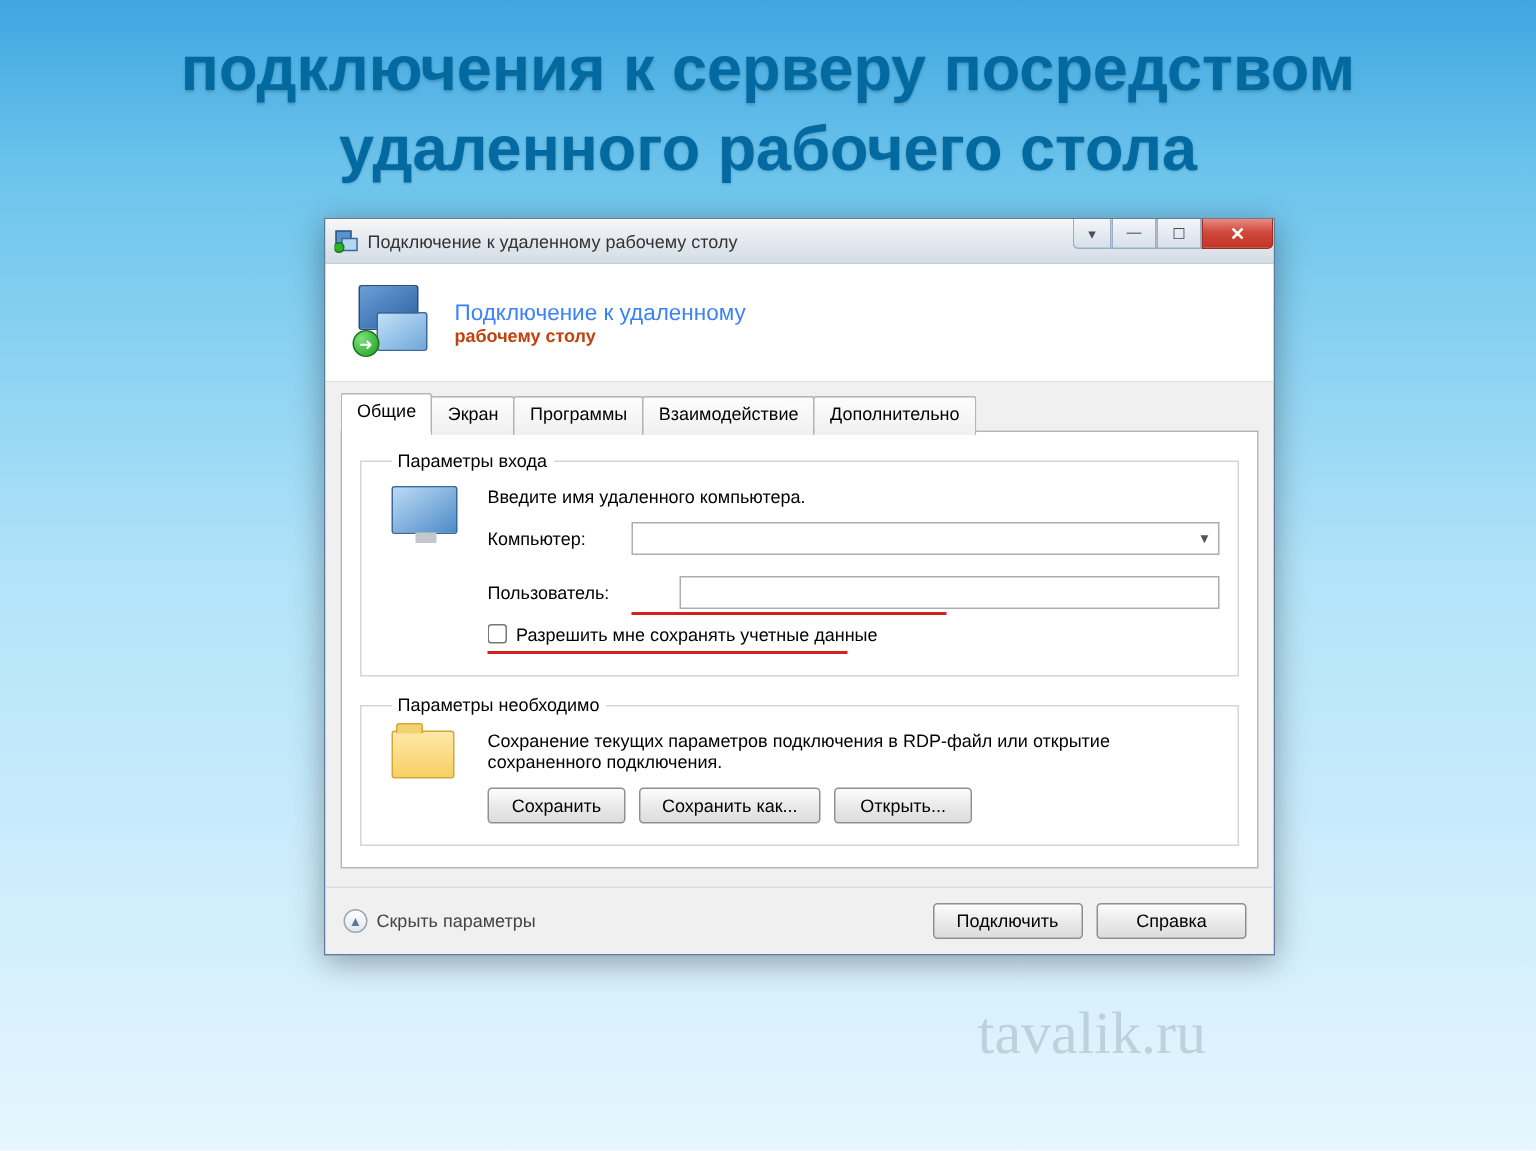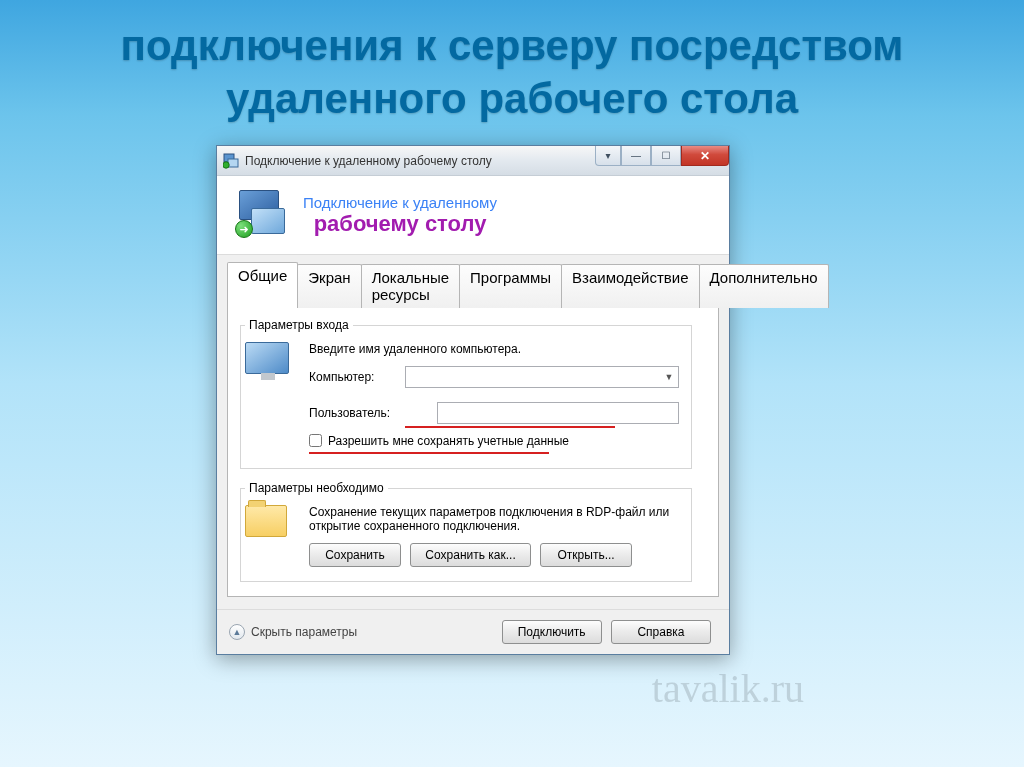--- a/index.html
+++ b/index.html
@@ -18,21 +18,21 @@
     color: #0369a1;
     font-weight: 700;
     padding: 20px 40px 10px;
     text-shadow: 0 1px 2px rgba(0,0,0,0.2);
     line-height: 1.25;
   }
   .dialog {
     position: absolute;
     left: 216px;
     top: 145px;
-    width: 514px;
+    width: 634px;
     background: #f0f0f0;
     border: 1px solid #5a7ea0;
     box-shadow: 0 4px 20px rgba(0,0,0,0.35);
     font-size: 12px;
     color: #000;
   }
   .titlebar {
     height: 30px;
     background: linear-gradient(180deg, #f7f7f7 0%, #e3e9ef 50%, #d5dde5 100%);
     border-bottom: 1px solid #c5cdd5;
@@ -101,58 +101,58 @@
   }
   .banner .big-icon .arrow {
     position: absolute; left: 0; bottom: 2px;
     width: 18px; height: 18px; border-radius: 50%;
     background: radial-gradient(circle at 30% 30%, #7de07d, #1e9e1e);
     border: 1px solid #157515;
     display: flex; align-items: center; justify-content: center;
     color: #fff; font-size: 11px;
   }
   .banner-text .line1 { color: #3b82f6; font-size: 15px; }
-  .banner-text .line2 { color: #a21caf; font-size: 22px; font-weight: bold; text-align: center; }
+  .banner-text .line2 { color: #c2410c; font-size: 12px; font-weight: bold; }
 
   .tab-area {
     background: #f0f0f0;
     padding: 6px 10px 12px;
   }
   .tabs {
     display: flex;
     position: relative;
     top: 1px;
     z-index: 2;
   }
   .tab {
     background: linear-gradient(#fdfdfd, #f0f0f0);
     border: 1px solid #b5b5b5;
     border-bottom: none;
     padding: 4px 10px 5px;
-    font-size: 15px;
+    font-size: 12px;
     margin-right: -1px;
     border-radius: 2px 2px 0 0;
     color: #000;
     position: relative;
     top: 2px;
   }
   .tab.active {
     background: #fff;
     top: 0;
     padding-bottom: 7px;
   }
   .tab-panel {
     background: #fff;
     border: 1px solid #b5b5b5;
     padding: 12px 12px 14px;
   }
   fieldset.group {
     border: 1px solid #d5d5d5;
-    padding: 10px 12px 14px 4px;
-    margin: 0 14px 12px 0;
+    padding: 10px 12px 14px 20px;
+    margin: 0 0 12px 0;
   }
   fieldset.group legend {
     font-size: 12px;
     padding: 0 4px;
     color: #000;
   }
   .login-grid {
     display: grid;
     grid-template-columns: 54px 1fr;
     column-gap: 10px;
@@ -306,21 +306,20 @@
     <div class="banner-text">
       <div class="line1">Подключение к удаленному</div>
       <div class="line2">рабочему столу</div>
     </div>
   </div>
 
   <div class="tab-area">
     <div class="tabs">
       <div class="tab active">Общие</div>
       <div class="tab">Экран</div>
-      <div class="tab">Локальные ресурсы</div>
       <div class="tab">Программы</div>
       <div class="tab">Взаимодействие</div>
       <div class="tab">Дополнительно</div>
     </div>
 
     <div class="tab-panel">
 
       <fieldset class="group">
         <legend>Параметры входа</legend>
         <div class="login-grid">

